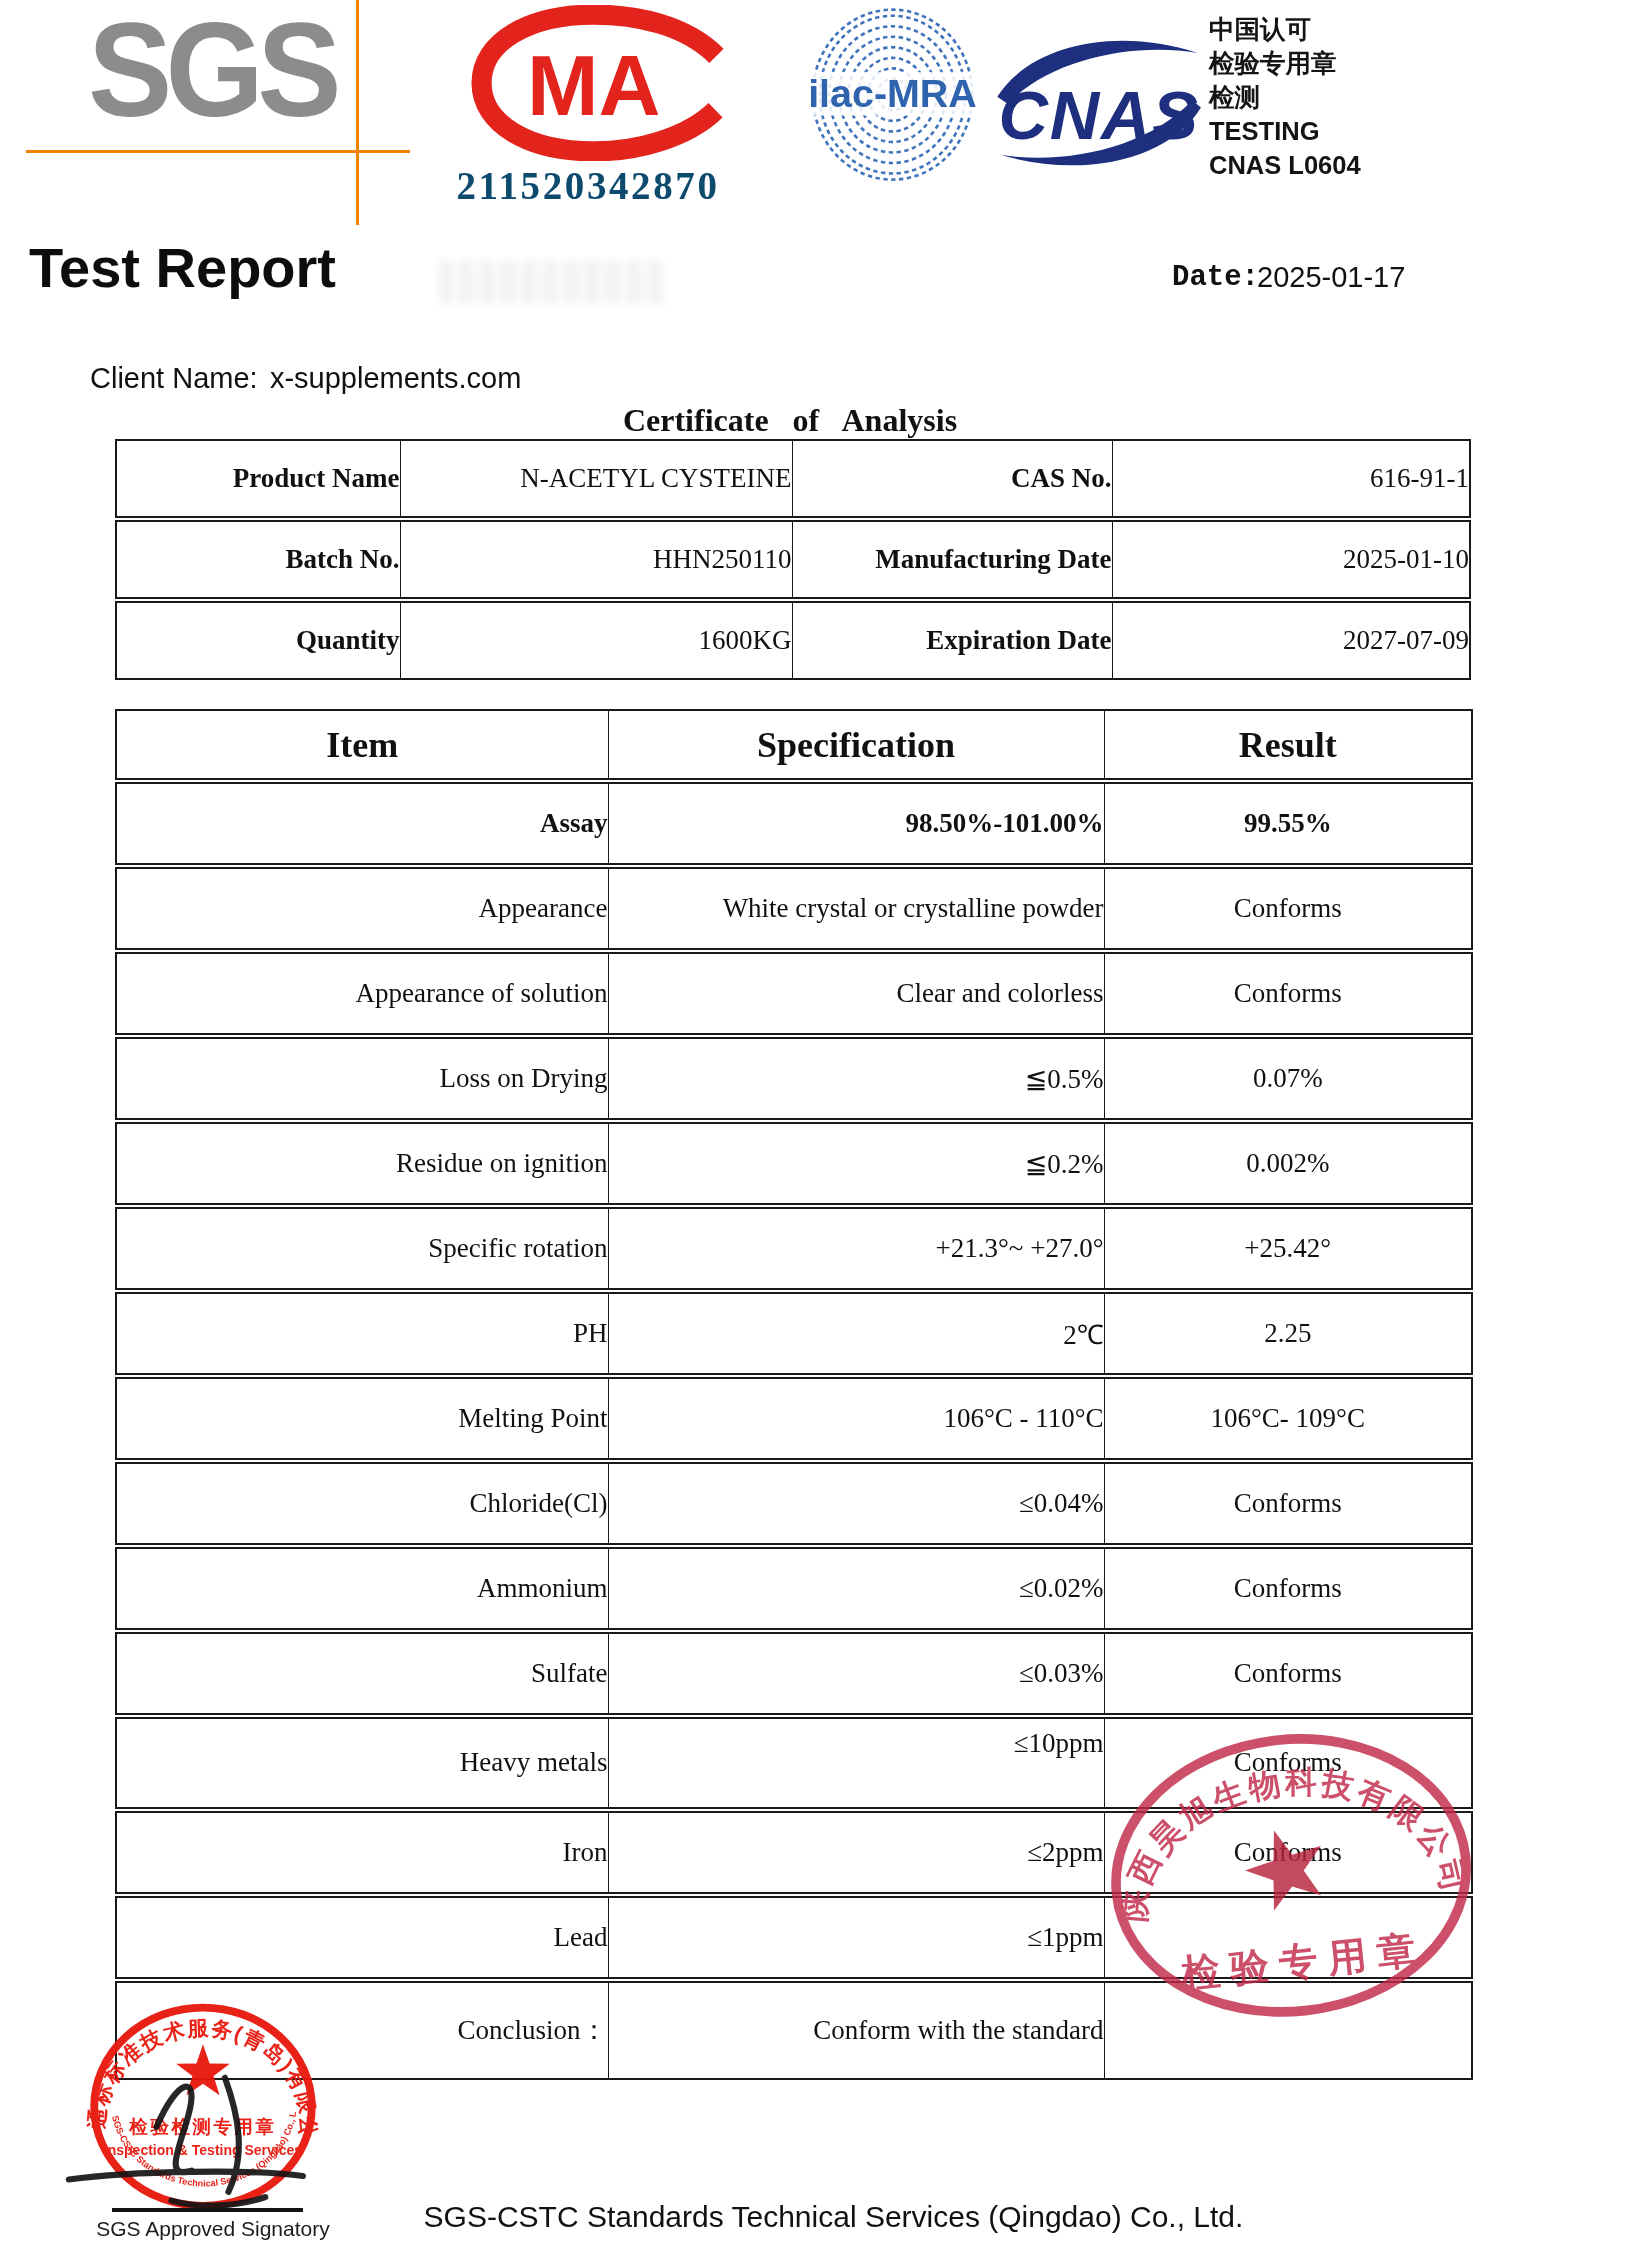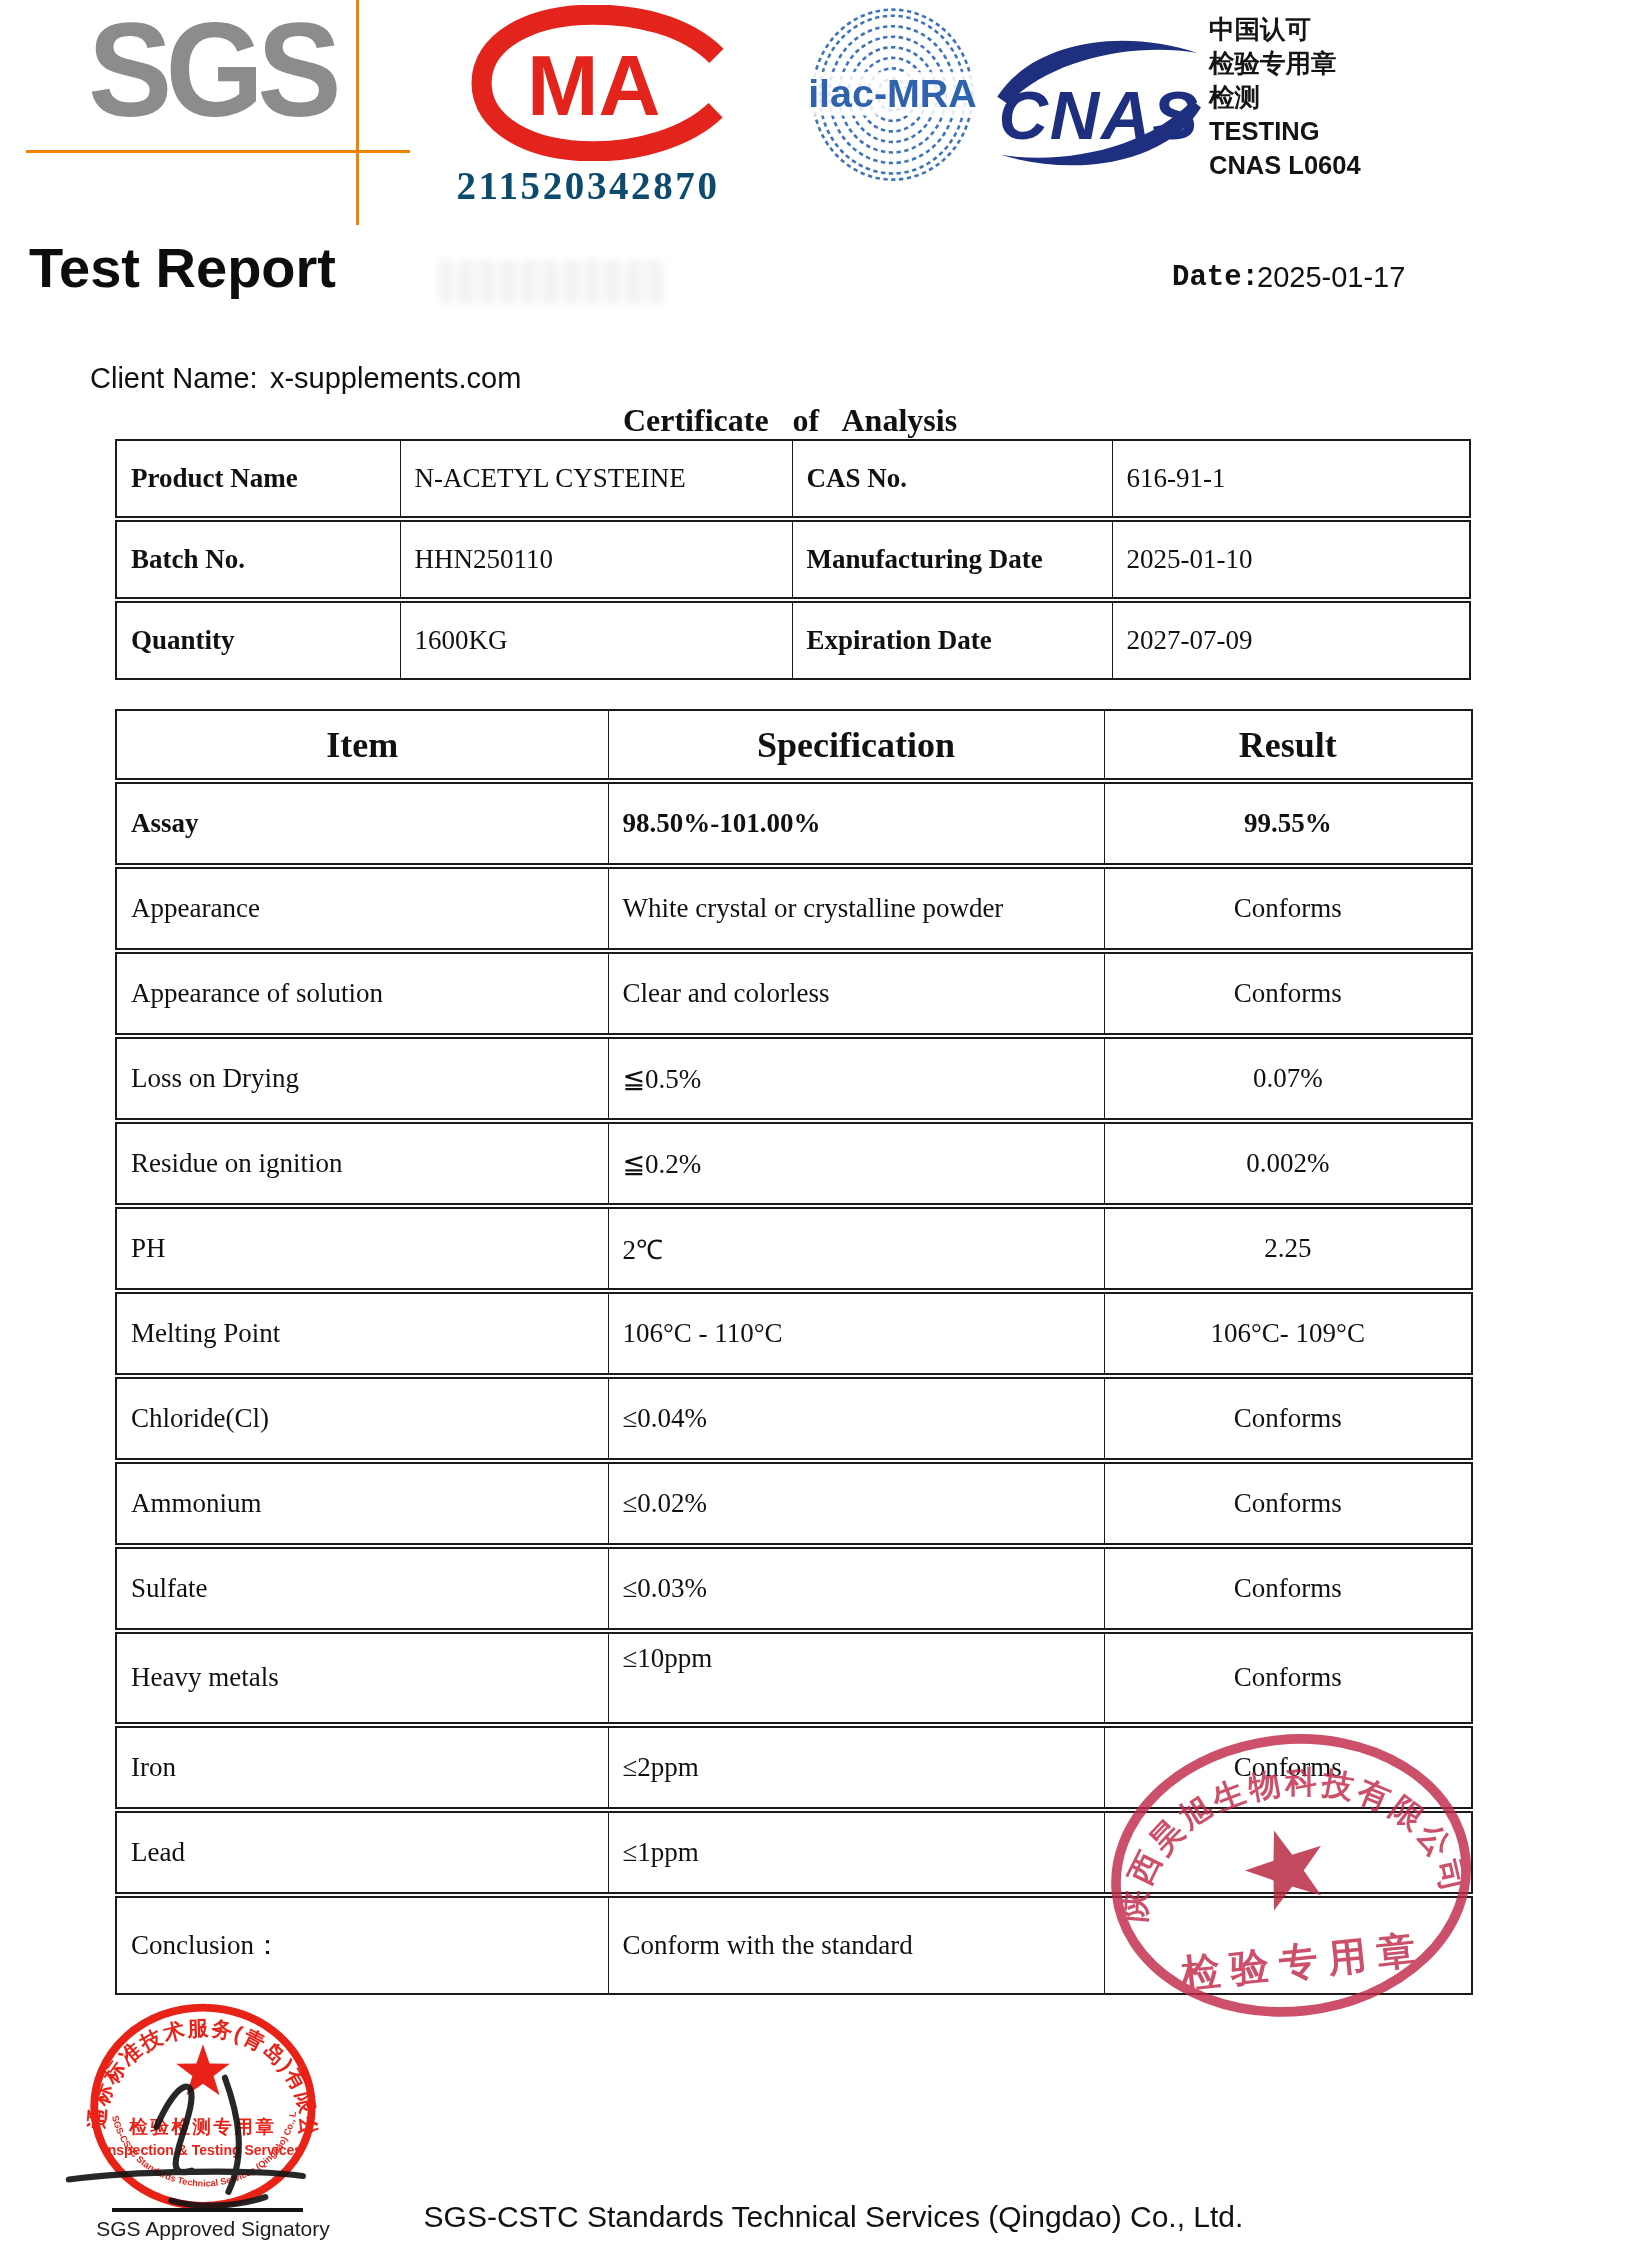--- a/index.html
+++ b/index.html
@@ -28,21 +28,21 @@
   .date-value{left:1257px;top:261px;font-family:"Liberation Sans",sans-serif;font-size:29px;}
   .client-line{left:90px;top:362px;font-family:"Liberation Sans",sans-serif;font-size:29px;}
   .client-line .val{margin-left:12.3px;}
   .cert-title{left:439px;top:402px;width:702px;text-align:center;font-weight:700;
               font-size:32px;word-spacing:16px;}
 
   
   table.doc{border-collapse:collapse;table-layout:fixed;background:#fff;}
   table.doc{border:2.6px solid #1a1a1a;}
   table.doc td,table.doc th{border:1.8px solid #1a1a1a;font-size:27px;padding:0 0 0 14px;
-      text-align:left;vertical-align:middle;overflow:hidden;}
+      text-align:right;vertical-align:middle;overflow:hidden;}
   table.doc tr:not(:last-child) td,table.doc tr:not(:last-child) th{border-bottom:6.1px double #1a1a1a;}
   #product-table{left:115px;top:439px;width:1355px;}
   #product-table td{height:75px;}
   #product-table td.lbl{font-weight:700;}
   #spec-table{left:115px;top:709px;width:1355px;}
   #spec-table th{height:67px;text-align:center;padding:0;font-size:36px;}
   #spec-table td{height:79px;}
   #spec-table td.res{text-align:center;padding:0 5.3px;}
   #spec-table tr.bold td{font-weight:700;}
   #spec-table tr.tall td{height:95px;}
@@ -169,20 +169,25 @@
     </tr>
     <tr>
       <td>Loss on Drying</td>
       <td>≦0.5%</td>
       <td class="res">0.07%</td>
     </tr>
     <tr>
       <td>Residue on ignition</td>
       <td>≦0.2%</td>
       <td class="res">0.002%</td>
+    </tr>
+    <tr>
+      <td>Specific rotation</td>
+      <td>+21.3°~ +27.0°</td>
+      <td class="res">+25.42°</td>
     </tr>
     <tr>
       <td>PH</td>
       <td>2℃</td>
       <td class="res">2.25</td>
     </tr>
     <tr>
       <td>Melting Point</td>
       <td>106°C - 110°C</td>
       <td class="res">106°C- 109°C</td>

